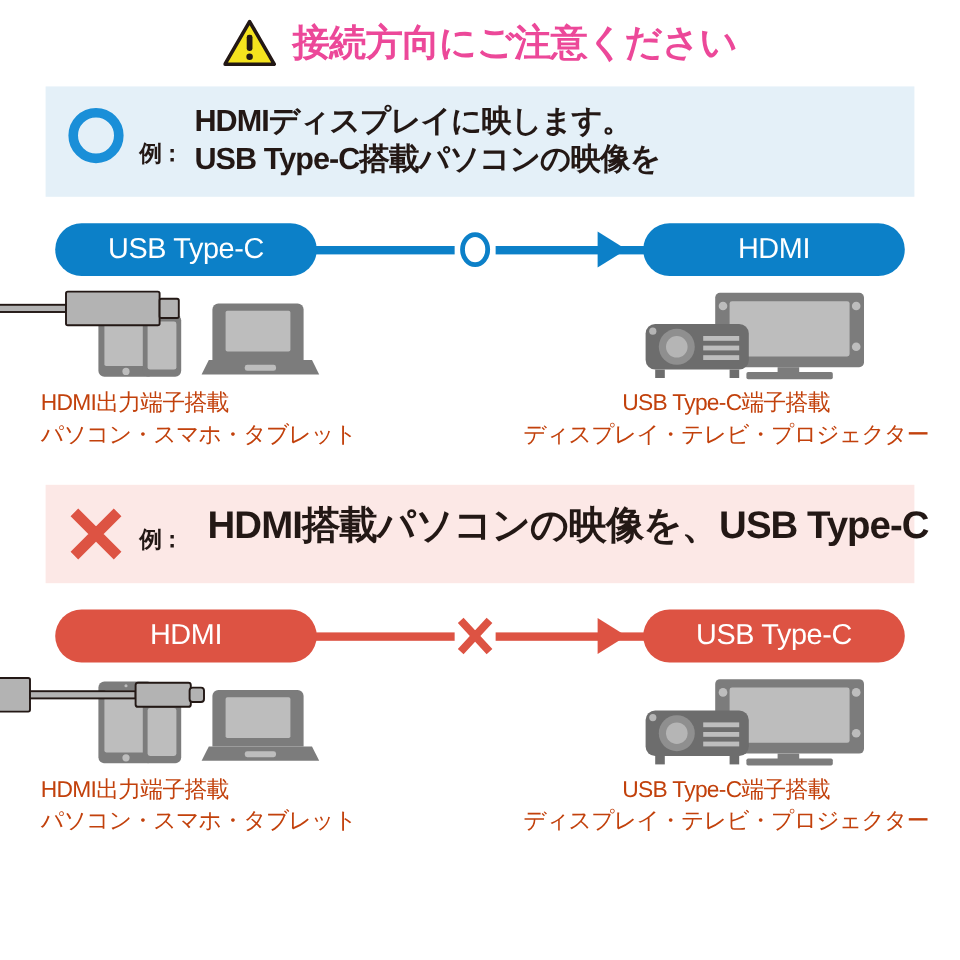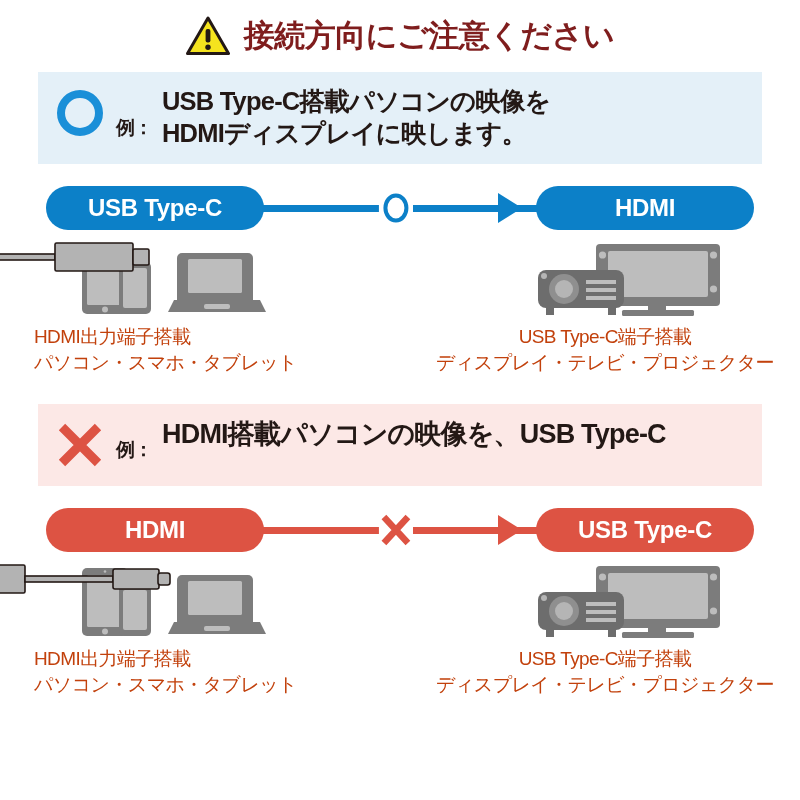--- a/index.html
+++ b/index.html
@@ -21,21 +21,21 @@
     align-items: center;
     justify-content: center;
     gap: 14px;
     height: 72px;
   }
   .warn-icon { width: 44px; height: 40px; flex: none; display: block; }
   .title-text {
     font-size: 31px;
     font-weight: bold;
     letter-spacing: -0.5px;
-    color: #7f1d1d;
+    color: #ec4899;
     white-space: nowrap;
   }
 
   
   .callout {
     margin: 0 38px;
     padding: 13px 16px 15px 16px;
     display: flex;
     align-items: flex-start;
     gap: 10px;
@@ -56,21 +56,21 @@
   }
 
   .callout-lines {
     font-size: 25.5px;
     font-weight: bold;
     line-height: 1.26;
     letter-spacing: -0.8px;
     color: #231815;
     white-space: nowrap;
   }
-  .callout.ng .callout-lines { font-size: 27px; }
+  .callout.ng .callout-lines { font-size: 32px; margin-left: 11px; }
 
   
   .flow {
     position: relative;
     margin: 22px 46px 0 46px;
     height: 44px;
   }
   .flow-line {
     position: absolute;
     left: 150px; right: 150px;
@@ -83,21 +83,21 @@
     position: absolute;
     top: 0;
     height: 44px;
     min-width: 218px;
     border-radius: 22px;
     display: flex;
     align-items: center;
     justify-content: center;
     color: #ffffff;
     font-size: 24px;
-    font-weight: bold;
+    font-weight: normal;
     letter-spacing: -0.3px;
     padding: 0 24px;
   }
   .badge.left  { left: 0; }
   .badge.right { right: 0; }
   .flow.blue .badge { background: #0c80c8; }
   .flow.red  .badge { background: #dd5343; }
 
   .flow-mid {
     position: absolute;
@@ -168,22 +168,22 @@
   </div>
 
   <div class="section">
 
     <div class="callout ok">
       <svg class="mark" viewBox="0 0 52 52">
         <circle cx="26" cy="26" r="19" fill="none" stroke="#1a8fd8" stroke-width="8"></circle>
       </svg>
       <div class="rei">例：</div>
       <div class="callout-lines">
+        <div>HDMIディスプレイに映します。</div>
         <div>USB Type-C搭載パソコンの映像を</div>
-        <div>HDMIディスプレイに映します。</div>
       </div>
     </div>
 
     <div class="flow blue">
       <div class="flow-line"></div>
       <div class="arrow-head"></div>
       <div class="badge left">USB Type-C</div>
       <svg class="flow-mid" viewBox="0 0 34 34">
         <rect x="0" y="0" width="34" height="34" fill="#ffffff"></rect>
         <ellipse cx="17" cy="17" rx="10.5" ry="12.5" fill="#ffffff" stroke="#0c80c8" stroke-width="4"></ellipse>

